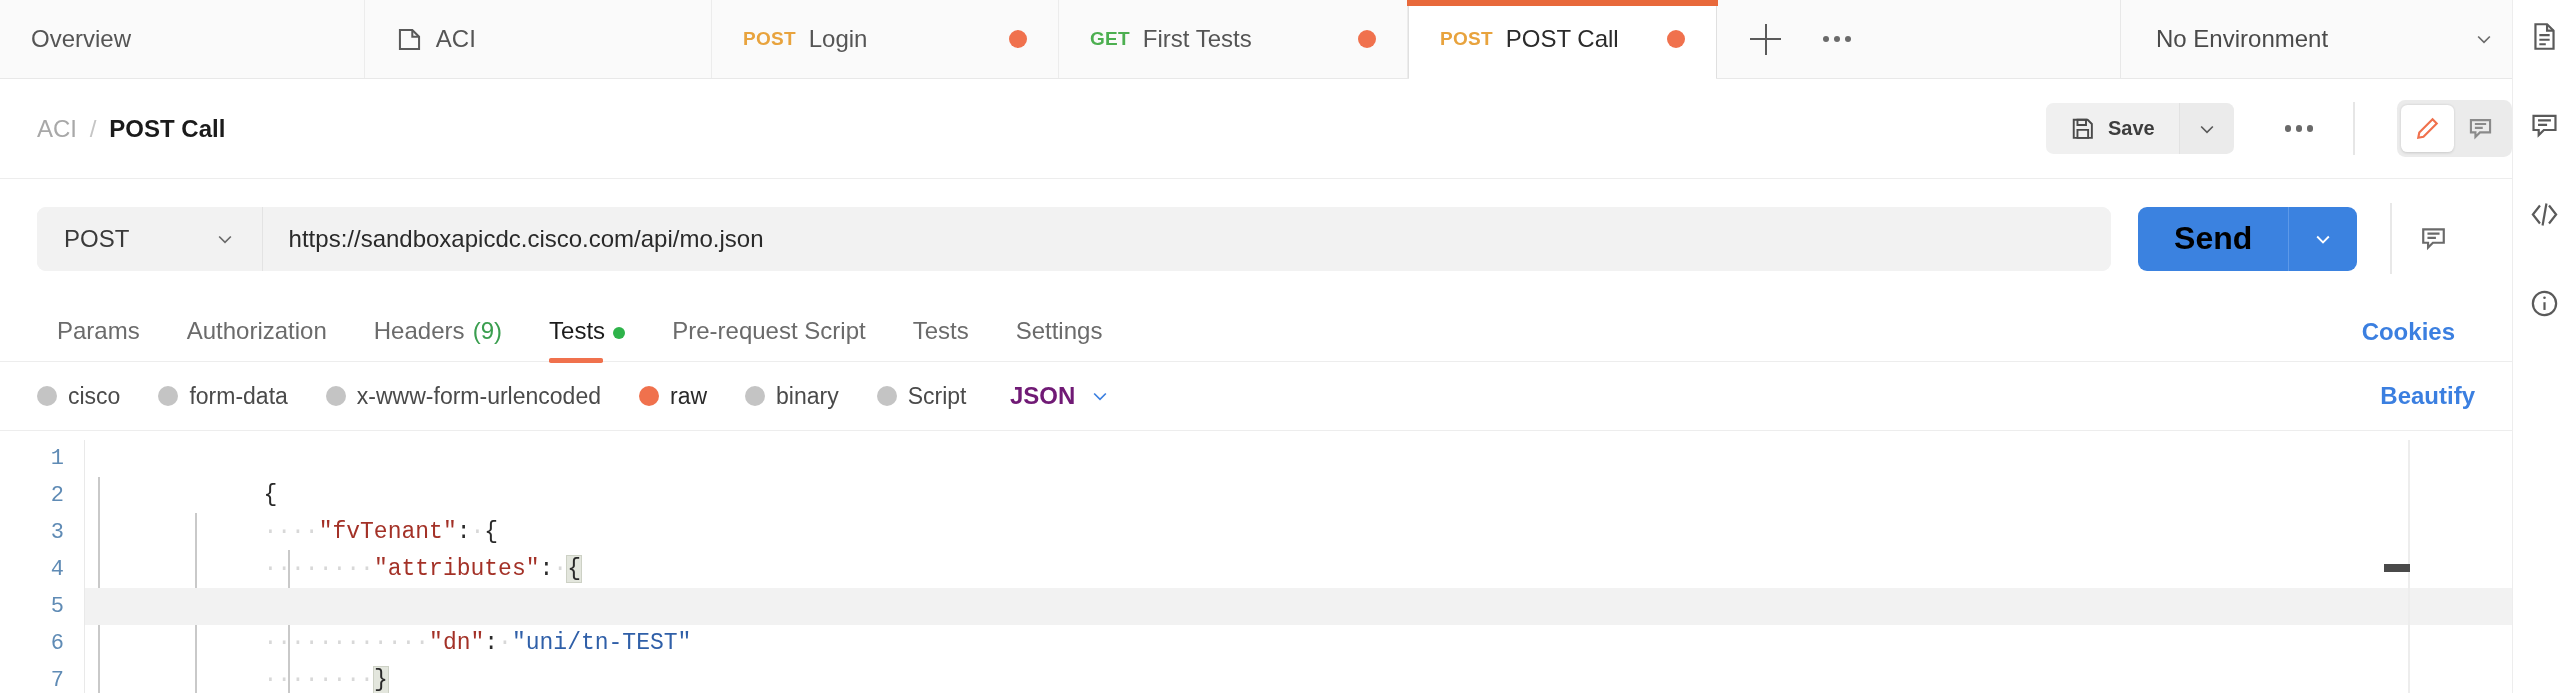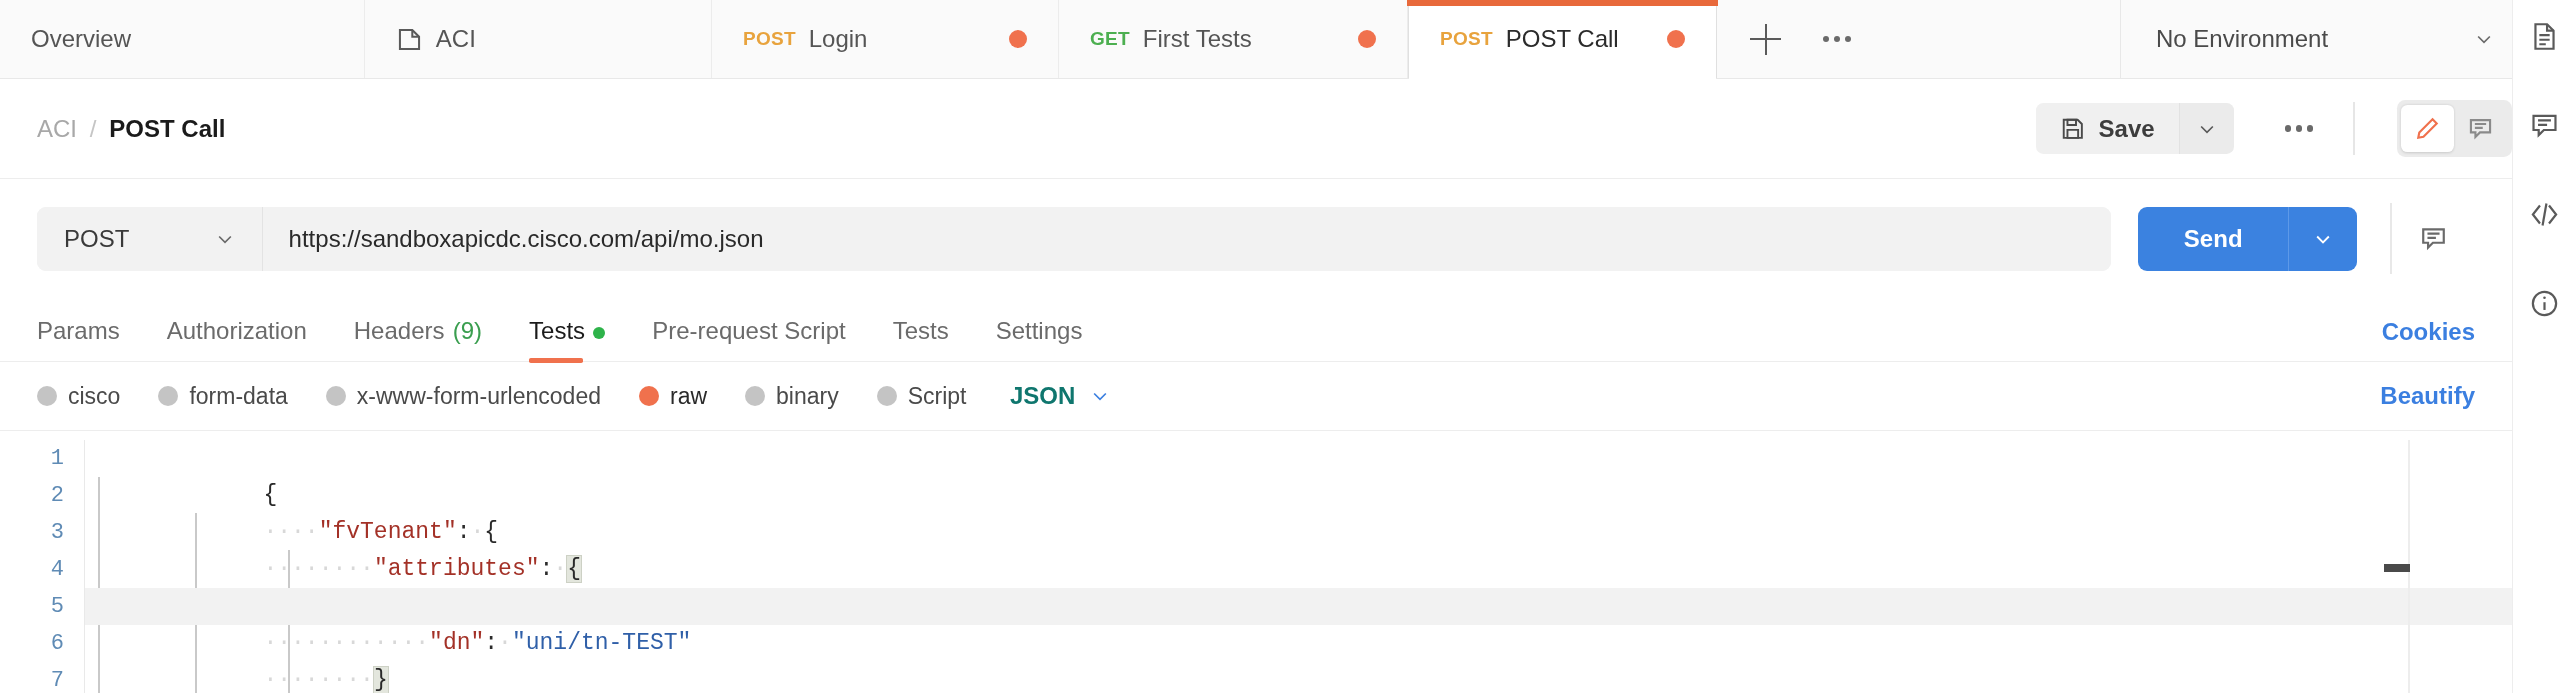--- a/index.html
+++ b/index.html
@@ -104,21 +104,21 @@
   }
   .crumb { display: flex; align-items: baseline; gap: 12.8px; font-size: 24px; }
   .crumb .parent { color: #a8a8a8; cursor: pointer; }
   .crumb .sep { color: #c5c5c5; }
   .crumb .cur { color: #1b1b1b; font-weight: 700; }
   .crumb-right { margin-left: auto; display: flex; align-items: center; height: 100%; }
   .save-grp { display: flex; align-items: stretch; border-radius: 7.3px; overflow: hidden; margin-right: 20px; }
   .save-btn {
     display: flex; align-items: center; gap: 12.8px;
     background: #f0f0f0; color: #3d3d3d;
-    font-size: 24px; font-weight: 700;
+    font-size: 20px; font-weight: 700;
     padding: 5px 24px; height: 51px; cursor: pointer;
   }
   .save-caret {
     background: #ebebeb; width: 55px; height: 51px;
     display: flex; align-items: center; justify-content: center; cursor: pointer;
     border-left: 1.8px solid #e2e2e2;
   }
   .crumb-dots { padding: 0 31px; cursor: pointer; }
   .viewgrp {
     display: flex; align-items: center; gap: 0;
@@ -152,36 +152,36 @@
     background: #f2f2f2;
   }
   .urlinput {
     flex: 1; background: #f2f2f2; border: none; outline: none;
     font-family: "Liberation Sans", sans-serif;
     font-size: 24px; color: #2a2a2a;
     padding: 0 25.6px;
   }
   .send-grp { display: flex; align-items: stretch; margin-left: 27px; border-radius: 9px; overflow: hidden; }
   .send-btn {
-    background: #3b82e0; color: #ffffff; font-size: 24px; font-weight: 700;
+    background: #3b82e0; color: #000000; font-size: 32px; font-weight: 700;
     display: flex; align-items: center; justify-content: center;
     width: 150px; height: 64px; cursor: pointer;
   }
   .send-caret {
     background: #3b82e0; width: 69px; height: 64px;
     display: flex; align-items: center; justify-content: center; cursor: pointer;
     border-left: 1.8px solid #5d99e8;
   }
   .urlrow .vdiv { width: 1.8px; height: 71px; background: #e8e8e8; margin: 0 0 0 33px; }
   .urlrow .cmt { padding: 0 27px; cursor: pointer; display:flex; }
 
   
   .reqtabs {
     display: flex; align-items: flex-end;
-    padding: 0 37px;
+    padding: 0 57px;
     border-bottom: 1.8px solid #ededed;
     height: 66px; min-height: 66px;
     position: relative;
   }
   .rtab {
     position: relative;
     font-size: 24px; color: #6b6b6b; cursor: pointer;
     padding: 0 0 16.4px 0; margin-right: 47px;
     display: flex; align-items: baseline; gap: 8.2px;
     white-space: nowrap;
@@ -205,21 +205,21 @@
     height: 69px; min-height: 69px;
     border-bottom: 1.8px solid #ededed;
   }
   .radio { display: flex; align-items: center; gap: 11px; margin-right: 38px; cursor: pointer; white-space: nowrap; }
   .radio .rdot { width: 20px; height: 20px; border-radius: 50%; background: #c4c4c4; flex: none; }
   .radio.sel .rdot { background: #f0714d; }
   .radio .rlbl { font-size: 23px; color: #4a4a4a; }
   .radio.sel .rlbl { color: #2a2a2a; }
   .jsonsel {
     display: flex; align-items: center; gap: 14.6px;
-    color: #0f766e; font-size: 24px; font-weight: 700; cursor: pointer; margin-left: 5.5px; justify-content: flex-end;
+    color: #701a75; font-size: 24px; font-weight: 700; cursor: pointer; margin-left: 5.5px; justify-content: flex-end;
   }
   .beautify {
     margin-left: auto; color: #3b7fe0; font-size: 24px; font-weight: 700; cursor: pointer;
   }
 
   
   .editor {
     flex: 1; position: relative; overflow: hidden;
     background: #ffffff;
     display: flex;

